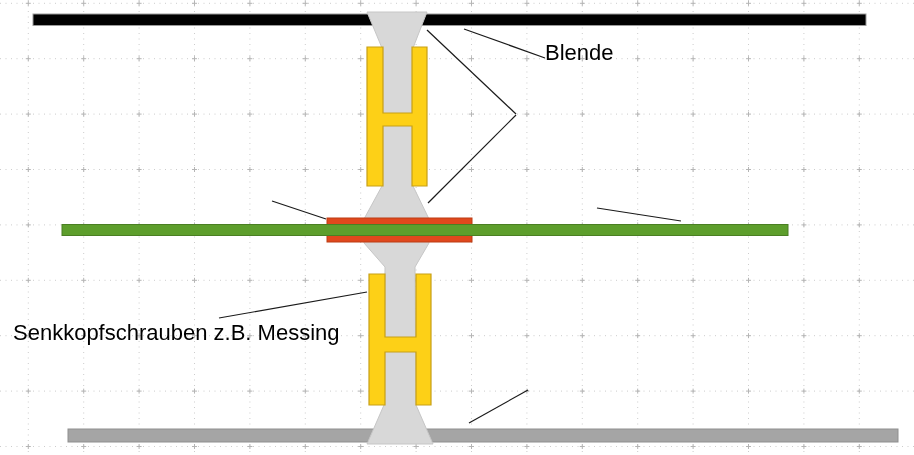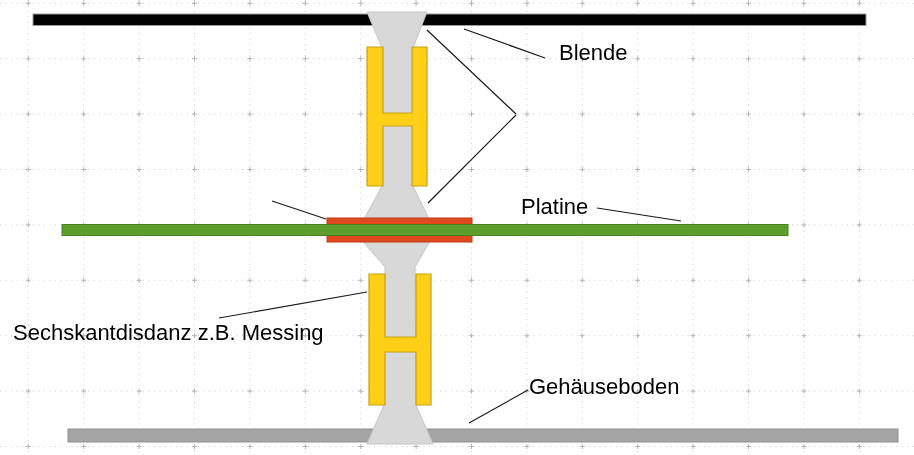--- a/index.html
+++ b/index.html
@@ -5,21 +5,21 @@
   html,body { margin:0; padding:0; background:#ffffff; }
   .stage {
     position:relative; width:914px; height:455px; background:#ffffff;
     overflow:hidden; font-family:"Liberation Sans", sans-serif;
   }
   .stage svg { position:absolute; left:0; top:0; }
   .label {
     position:absolute; font-size:22px; line-height:25px; color:#000;
     white-space:nowrap; letter-spacing:0;
   }
-  .lbl-blende        { left:559px; top:40px;  }
+  .lbl-blende        { left:545px; top:40px;  }
   .lbl-senk          { left:518px; top:102px; }
   .lbl-isolation     { left:176px; top:179px; }
   .lbl-platine       { left:521px; top:194px; }
   .lbl-sechskant     { left:13px;  top:320px; }
   .lbl-gehaeuseboden { left:529px; top:374px; }
 </style>
 </head>
 <body>
 
 <div class="stage">
@@ -74,16 +74,14 @@
       <line x1="427" y1="30" x2="516" y2="114"></line>
       <line x1="516" y1="115" x2="428" y2="203"></line>
       <line x1="272" y1="201" x2="326" y2="219"></line>
       <line x1="597" y1="208" x2="681" y2="221"></line>
       <line x1="219" y1="318" x2="367" y2="292"></line>
       <line x1="528" y1="390" x2="469" y2="423"></line>
     </g>
   </svg>
 
   <div class="label lbl-blende">Blende</div>
-  <div class="label lbl-platine">Platine</div>
-  <div class="label lbl-sechskant">Sechskantdisdanz z.B. Messing</div>
-  <div class="label lbl-gehaeuseboden">Gehäuseboden</div>
+  <div class="label lbl-sechskant">Senkkopfschrauben z.B. Messing</div>
 </div>
 
 </body></html>

